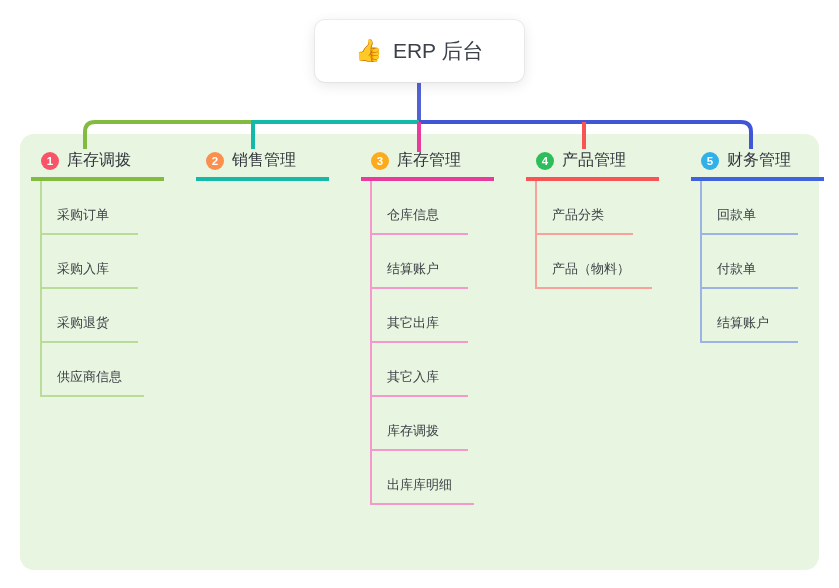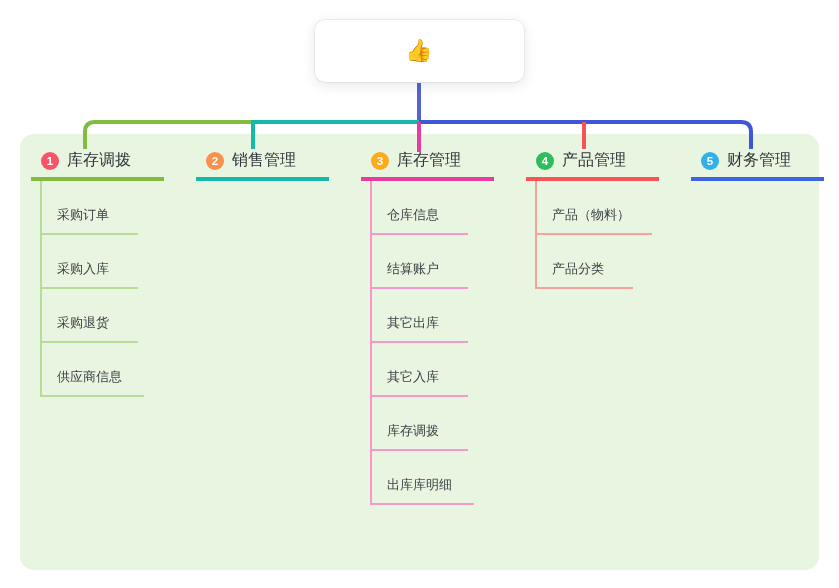--- a/index.html
+++ b/index.html
@@ -65,20 +65,21 @@
     <path d="M85 149 V132 Q85 122 95 122 H255" style="stroke:var(--a1)"></path>
     <path d="M253 122 H419 M253 120 V149" style="stroke:var(--a2)"></path>
     <path d="M419 122 H741 Q751 122 751 132 V149" style="stroke:var(--busr)"></path>
     <path d="M419 122 V152" style="stroke:var(--a3)"></path>
     <path d="M584 122 V149" style="stroke:var(--a4)"></path>
   </g>
 </svg>
 
 <div class="root-node">
   <span class="emoji">👍</span>
+  <span>ERP 后台</span>
 </div>
 
 <div class="branch" style="left: 31px; --accent: #82bb40; --light: #b9dc98; --badge: #f75468;">
   <div class="branch-header">
     <span class="badge">1</span>
     <span>库存调拨</span>
   </div>
   <ul class="children">
     <li>采购订单</li>
     <li>采购入库</li>
@@ -108,23 +109,28 @@
     <li>出库库明细</li>
   </ul>
 </div>
 
 <div class="branch" style="left: 526px; --accent: #f85355; --light: #f9a29c; --badge: #2ebd5b;">
   <div class="branch-header">
     <span class="badge">4</span>
     <span>产品管理</span>
   </div>
   <ul class="children">
+    <li>产品分类</li>
     <li>产品（物料）</li>
-    <li>产品分类</li>
   </ul>
 </div>
 
 <div class="branch" style="left: 691px; --accent: #3f63de; --light: #9db3e4; --badge: #32b0e8;">
   <div class="branch-header">
     <span class="badge">5</span>
     <span>财务管理</span>
   </div>
+  <ul class="children">
+    <li>回款单</li>
+    <li>付款单</li>
+    <li>结算账户</li>
+  </ul>
 </div>
 
 </body></html>

